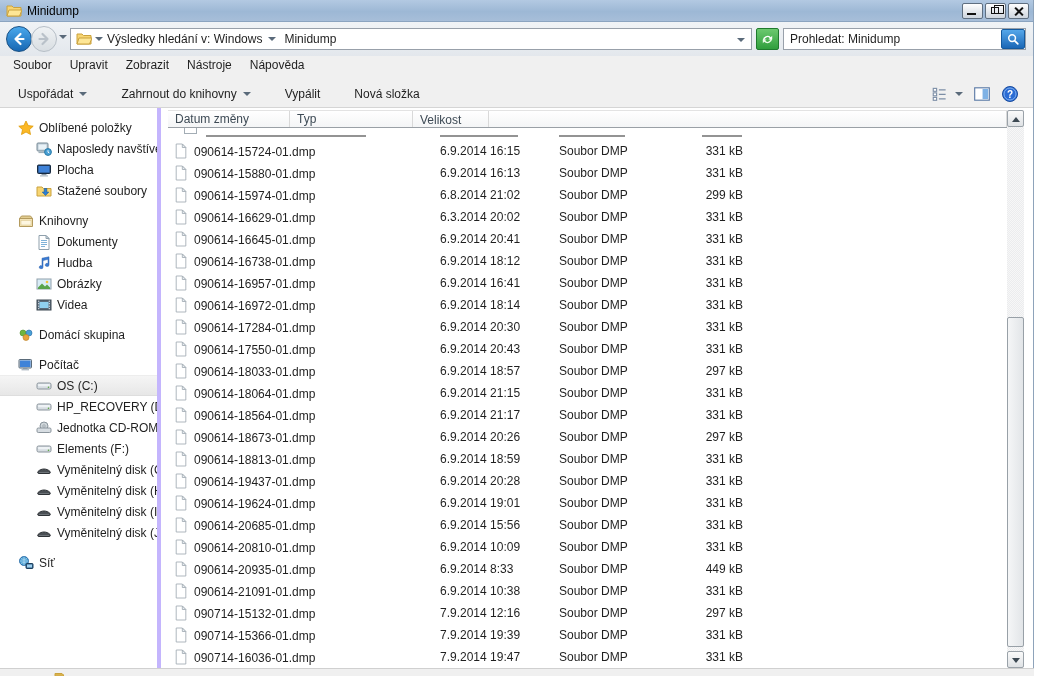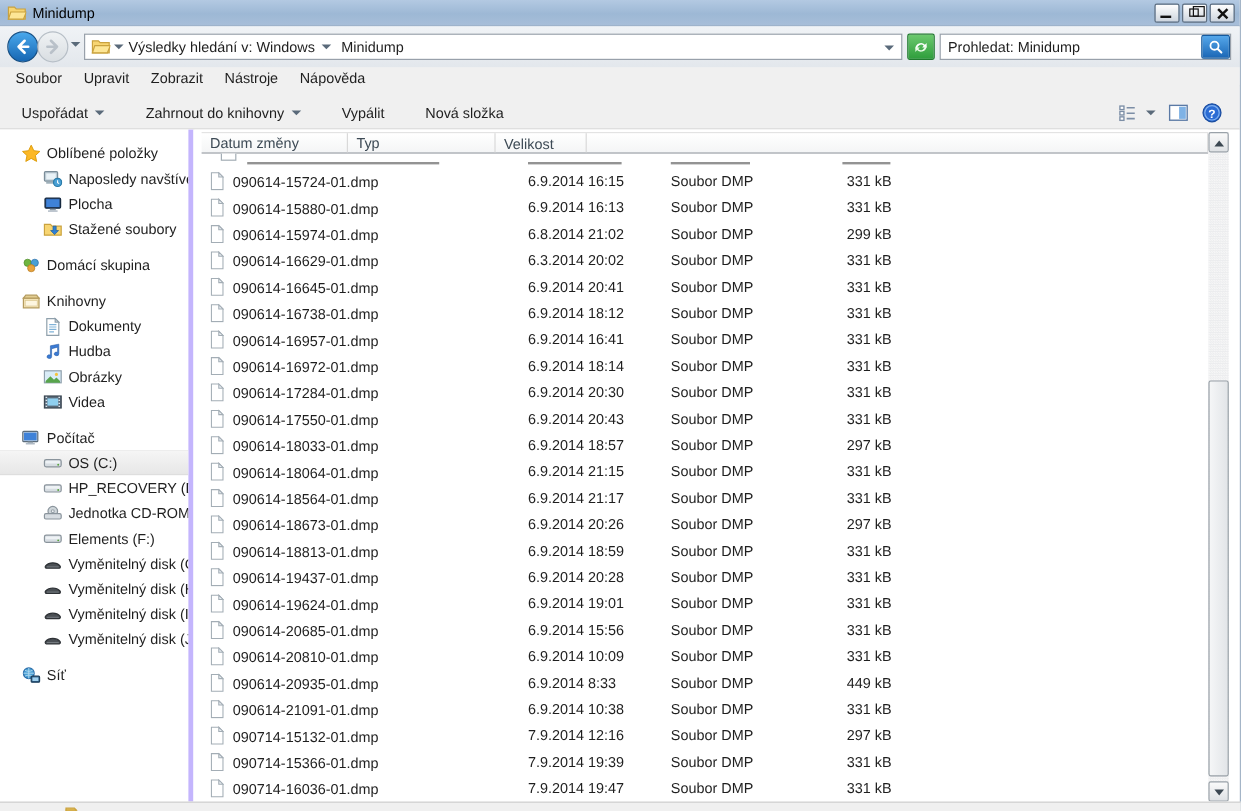--- a/index.html
+++ b/index.html
@@ -272,76 +272,76 @@
                   <path d="M8.2 5.5v3.6H6.2l3.3 3.4 3.3-3.4h-2V5.5z" fill="#2f7fd3" stroke="#1c5d9e" stroke-width=".6"></path>
                 </svg>
               </span>
               <span>Stažené soubory</span>
             </div>
           </div>
           <div class="sb-group">
             <div class="sb-row">
               <span class="icon">
                 <svg viewBox="0 0 16 16">
+                  <path d="M1.5 5.5h13v8h-13z" fill="#f3e3b5" stroke="#b49b5e"></path>
+                  <path d="M1.5 5.5l2-2.5h9l2 2.5z" fill="#e2cd91" stroke="#b49b5e"></path>
+                  <rect x="3" y="7.5" width="10" height="4.5" fill="#fdf6e0" stroke="#d8c48c" stroke-width=".5"></rect>
+                </svg>
+              </span>
+              <span>Knihovny</span>
+            </div>
+            <div class="sb-row child">
+              <span class="icon">
+                <svg viewBox="0 0 16 16">
+                  <path d="M3 1.5h7l3 3v11H3z" fill="#fff" stroke="#8fa0ac"></path>
+                  <path d="M10 1.5l3 3h-3z" fill="#dce6ec" stroke="#8fa0ac"></path>
+                  <path d="M5 6.5h6M5 8.5h6M5 10.5h6M5 12.5h4" stroke="#7fb2d8" stroke-width="1"></path>
+                </svg>
+              </span>
+              <span>Dokumenty</span>
+            </div>
+            <div class="sb-row child">
+              <span class="icon">
+                <svg viewBox="0 0 16 16">
+                  <path d="M6 3.2L13 1.8v8.1a1.9 1.5 0 1 1-1-1.3V4.3L7 5.6v6.6a1.9 1.5 0 1 1-1-1.3z" fill="#3a7bd5" stroke="#2a5ea6" stroke-width=".5"></path>
+                </svg>
+              </span>
+              <span>Hudba</span>
+            </div>
+            <div class="sb-row child">
+              <span class="icon">
+                <svg viewBox="0 0 16 16">
+                  <rect x="1" y="3" width="14" height="10" fill="#d9ecf7" stroke="#8fa0ac"></rect>
+                  <path d="M2 11.5l4-4 3 3 2-2 3 3v1.5H2z" fill="#58a44c"></path>
+                  <circle cx="11" cy="6" r="1.3" fill="#f5c33b"></circle>
+                </svg>
+              </span>
+              <span>Obrázky</span>
+            </div>
+            <div class="sb-row child">
+              <span class="icon">
+                <svg viewBox="0 0 16 16">
+                  <rect x="1" y="3" width="14" height="10" fill="#5a6b7a" stroke="#3c4853"></rect>
+                  <rect x="3.5" y="5" width="9" height="6" fill="#8fd0f0"></rect>
+                  <path d="M2 4.2h1.3M2 6.7h1.3M2 9.2h1.3M2 11.7h1.3M12.7 4.2H14M12.7 6.7H14M12.7 9.2H14M12.7 11.7H14" stroke="#dfe7ee" stroke-width="1"></path>
+                </svg>
+              </span>
+              <span>Videa</span>
+            </div>
+          </div>
+          <div class="sb-group">
+            <div class="sb-row">
+              <span class="icon">
+                <svg viewBox="0 0 16 16">
                   <circle cx="5" cy="6" r="3" fill="#6fb53f" stroke="#4d8c28" stroke-width=".6"></circle>
                   <circle cx="11" cy="6" r="3" fill="#49a0d5" stroke="#2a6ca8" stroke-width=".6"></circle>
                   <circle cx="8" cy="10.5" r="3" fill="#e8a33d" stroke="#b87c20" stroke-width=".6"></circle>
                 </svg>
               </span>
               <span>Domácí skupina</span>
-            </div>
-          </div>
-          <div class="sb-group">
-            <div class="sb-row">
-              <span class="icon">
-                <svg viewBox="0 0 16 16">
-                  <path d="M1.5 5.5h13v8h-13z" fill="#f3e3b5" stroke="#b49b5e"></path>
-                  <path d="M1.5 5.5l2-2.5h9l2 2.5z" fill="#e2cd91" stroke="#b49b5e"></path>
-                  <rect x="3" y="7.5" width="10" height="4.5" fill="#fdf6e0" stroke="#d8c48c" stroke-width=".5"></rect>
-                </svg>
-              </span>
-              <span>Knihovny</span>
-            </div>
-            <div class="sb-row child">
-              <span class="icon">
-                <svg viewBox="0 0 16 16">
-                  <path d="M3 1.5h7l3 3v11H3z" fill="#fff" stroke="#8fa0ac"></path>
-                  <path d="M10 1.5l3 3h-3z" fill="#dce6ec" stroke="#8fa0ac"></path>
-                  <path d="M5 6.5h6M5 8.5h6M5 10.5h6M5 12.5h4" stroke="#7fb2d8" stroke-width="1"></path>
-                </svg>
-              </span>
-              <span>Dokumenty</span>
-            </div>
-            <div class="sb-row child">
-              <span class="icon">
-                <svg viewBox="0 0 16 16">
-                  <path d="M6 3.2L13 1.8v8.1a1.9 1.5 0 1 1-1-1.3V4.3L7 5.6v6.6a1.9 1.5 0 1 1-1-1.3z" fill="#3a7bd5" stroke="#2a5ea6" stroke-width=".5"></path>
-                </svg>
-              </span>
-              <span>Hudba</span>
-            </div>
-            <div class="sb-row child">
-              <span class="icon">
-                <svg viewBox="0 0 16 16">
-                  <rect x="1" y="3" width="14" height="10" fill="#d9ecf7" stroke="#8fa0ac"></rect>
-                  <path d="M2 11.5l4-4 3 3 2-2 3 3v1.5H2z" fill="#58a44c"></path>
-                  <circle cx="11" cy="6" r="1.3" fill="#f5c33b"></circle>
-                </svg>
-              </span>
-              <span>Obrázky</span>
-            </div>
-            <div class="sb-row child">
-              <span class="icon">
-                <svg viewBox="0 0 16 16">
-                  <rect x="1" y="3" width="14" height="10" fill="#5a6b7a" stroke="#3c4853"></rect>
-                  <rect x="3.5" y="5" width="9" height="6" fill="#8fd0f0"></rect>
-                  <path d="M2 4.2h1.3M2 6.7h1.3M2 9.2h1.3M2 11.7h1.3M12.7 4.2H14M12.7 6.7H14M12.7 9.2H14M12.7 11.7H14" stroke="#dfe7ee" stroke-width="1"></path>
-                </svg>
-              </span>
-              <span>Videa</span>
             </div>
           </div>
           <div class="sb-group">
             <div class="sb-row">
               <span class="icon">
                 <svg viewBox="0 0 16 16">
                   <rect x="1" y="2.5" width="12.5" height="8.5" rx=".8" fill="#cfd9e2" stroke="#5a6b7a"></rect>
                   <rect x="2" y="3.5" width="10.5" height="6.5" fill="#3f82d8"></rect>
                   <rect x="5" y="11" width="4.5" height="1" fill="#8b98a5"></rect>
                   <rect x="3.5" y="12" width="7.5" height="1.4" fill="#aeb9c4"></rect>

